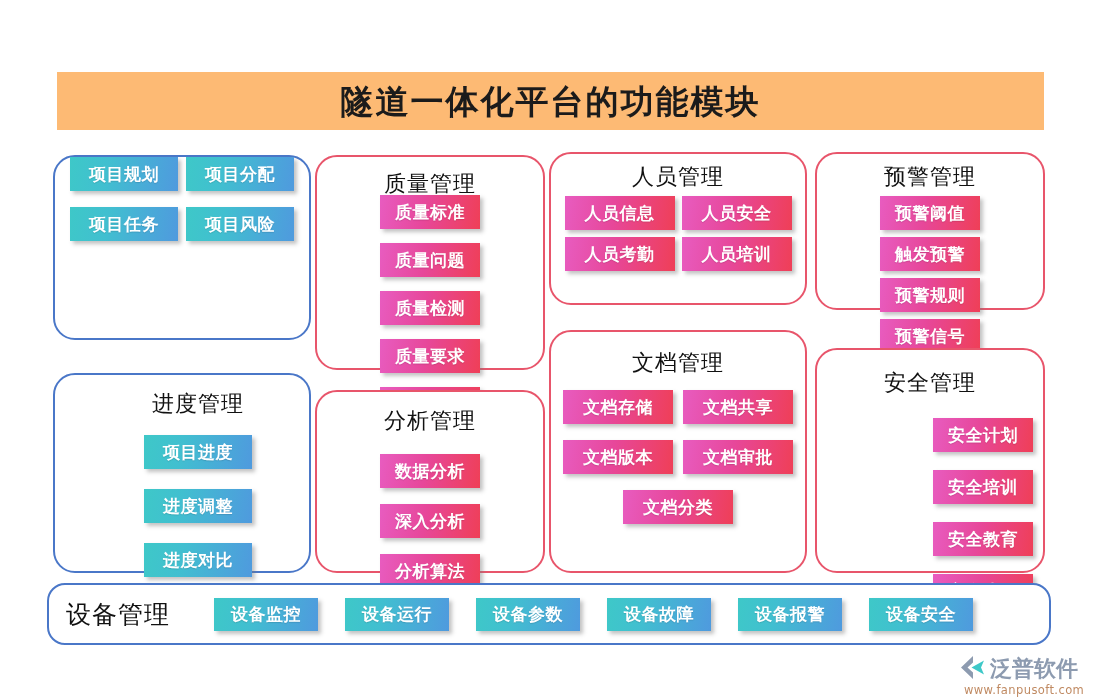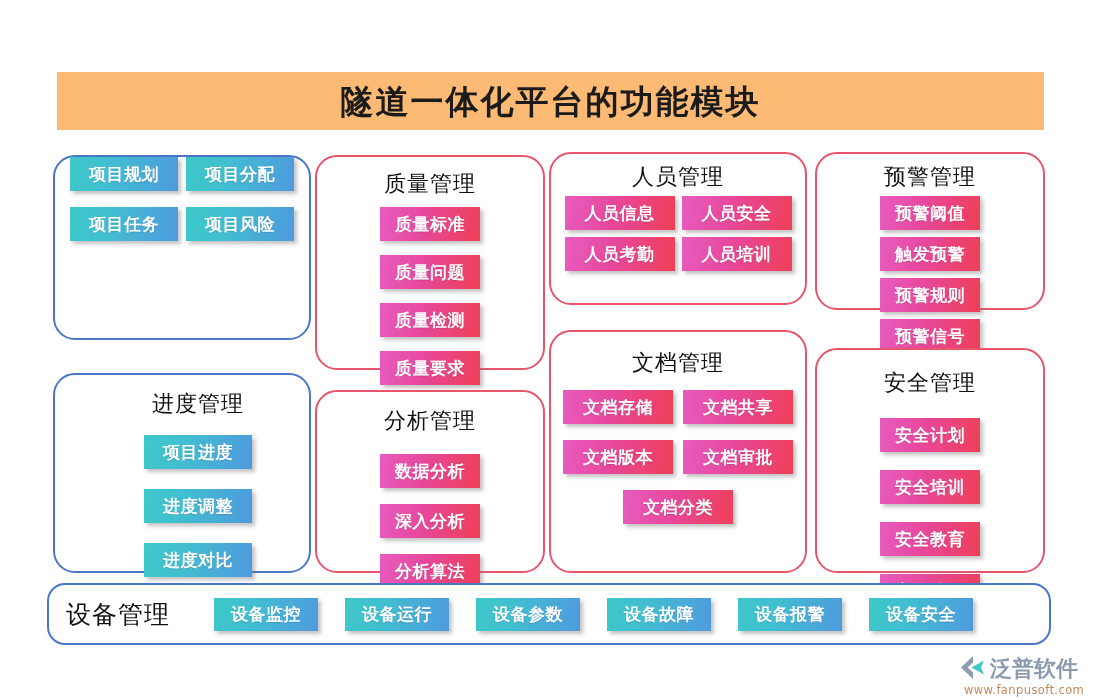--- a/index.html
+++ b/index.html
@@ -54,21 +54,20 @@
   .card.pink   { border: 2.2px solid #e8556b; }
 
   .card-title {
     text-align: center;
     font-size: 22px;
     font-weight: 400;
     color: #111111;
     font-family: "DejaVu Serif", "Liberation Serif", serif;
     line-height: 1;
     margin-top: 16px;
-    margin-bottom: 12px;
     letter-spacing: 1px;
   }
 
   .tag-grid {
     display: flex;
     flex-wrap: wrap;
     justify-content: center;
     gap: 10px 8px;
     padding: 0 10px;
   }
@@ -115,21 +114,21 @@
   #card-safety    .tag { width: 100px; }
 
   #card-personnel .card-title,
   #card-warning .card-title { margin-top: 12px; margin-bottom: 8px; }
   #card-personnel .tag-grid,
   #card-warning .tag-grid { gap: 7px 7px; }
 
   #card-document .card-title { margin-top: 20px; margin-bottom: 16px; }
   #card-document .tag-grid { gap: 16px 10px; }
   #card-safety .card-title { margin-top: 22px; margin-bottom: 24px; }
-  #card-safety .tag-grid { gap: 18px 10px; }
+  #card-safety .tag-grid { gap: 18px 10px; justify-content: flex-end; }
   #card-quality .tag-grid { gap: 14px 8px; }
   #card-analysis .card-title { margin-top: 18px; margin-bottom: 22px; }
   #card-analysis .tag-grid { gap: 16px 8px; }
   #card-schedule .card-title { margin-top: 18px; margin-bottom: 20px; }
   #card-schedule .tag-grid { gap: 20px 8px; }
   #card-project .card-title { margin-top: 18px; margin-bottom: 18px; }
   #card-project .tag-grid { gap: 16px 8px; }
 
   
   #bottom-bar {

